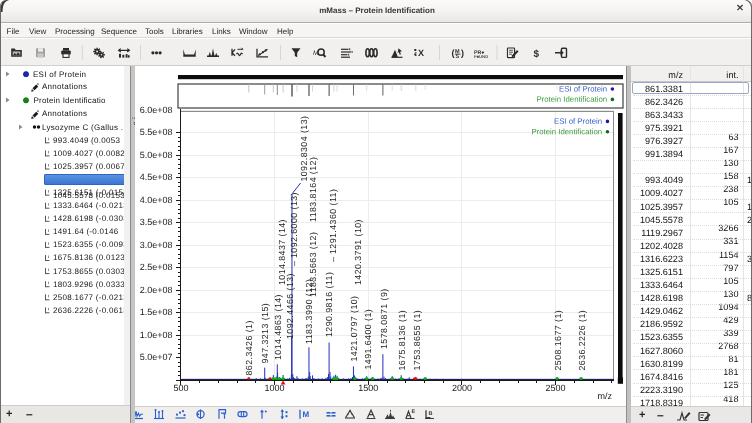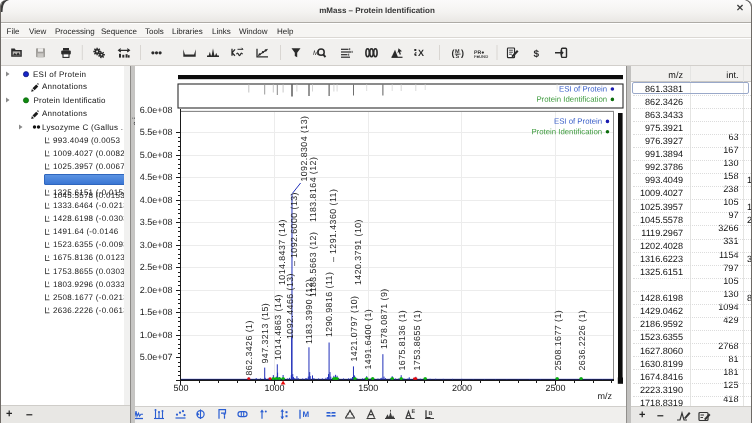--- a/index.html
+++ b/index.html
@@ -811,24 +811,20 @@
     <div class="rrow" style="top:70.1px">
         <span class="c1">976.3927</span>
         <span class="c2">238</span>
       </div>
     <div class="rline abs" style="top:80.9px"></div>
     <div class="rrow" style="top:83.2px">
         <span class="c1">991.3894</span>
         <span class="c2">105</span>
       </div>
     <div class="rline abs" style="top:94.0px"></div>
-    <div class="rrow" style="top:96.2px">
-        <span class="c1">992.3786</span>
-        <span class="c2">97</span>
-      </div>
     <div class="rline abs" style="top:107.0px"></div>
     <div class="rrow" style="top:109.3px">
         <span class="c1">993.4049</span>
         <span class="c2">3266</span>
         <span style="position:absolute;left:116px;top:0">16</span>
       </div>
     <div class="rline abs" style="top:120.1px"></div>
     <div class="rrow" style="top:122.4px">
         <span class="c1">1009.4027</span>
         <span class="c2">331</span>
@@ -860,20 +856,24 @@
         <span class="c1">1316.6223</span>
         <span class="c2">1094</span>
         <span style="position:absolute;left:116px;top:0">3</span>
       </div>
     <div class="rline abs" style="top:198.7px"></div>
     <div class="rrow" style="top:201.0px">
         <span class="c1">1325.6151</span>
         <span class="c2">429</span>
       </div>
     <div class="rline abs" style="top:211.8px"></div>
+    <div class="rrow" style="top:214.0px">
+        <span class="c1">1333.6464</span>
+        <span class="c2">339</span>
+      </div>
     <div class="rline abs" style="top:224.8px"></div>
     <div class="rrow" style="top:227.1px">
         <span class="c1">1428.6198</span>
         <span class="c2">2768</span>
         <span style="position:absolute;left:116px;top:0">8</span>
       </div>
     <div class="rline abs" style="top:237.9px"></div>
     <div class="rrow" style="top:240.2px">
         <span class="c1">1429.0462</span>
         <span class="c2">81</span>

